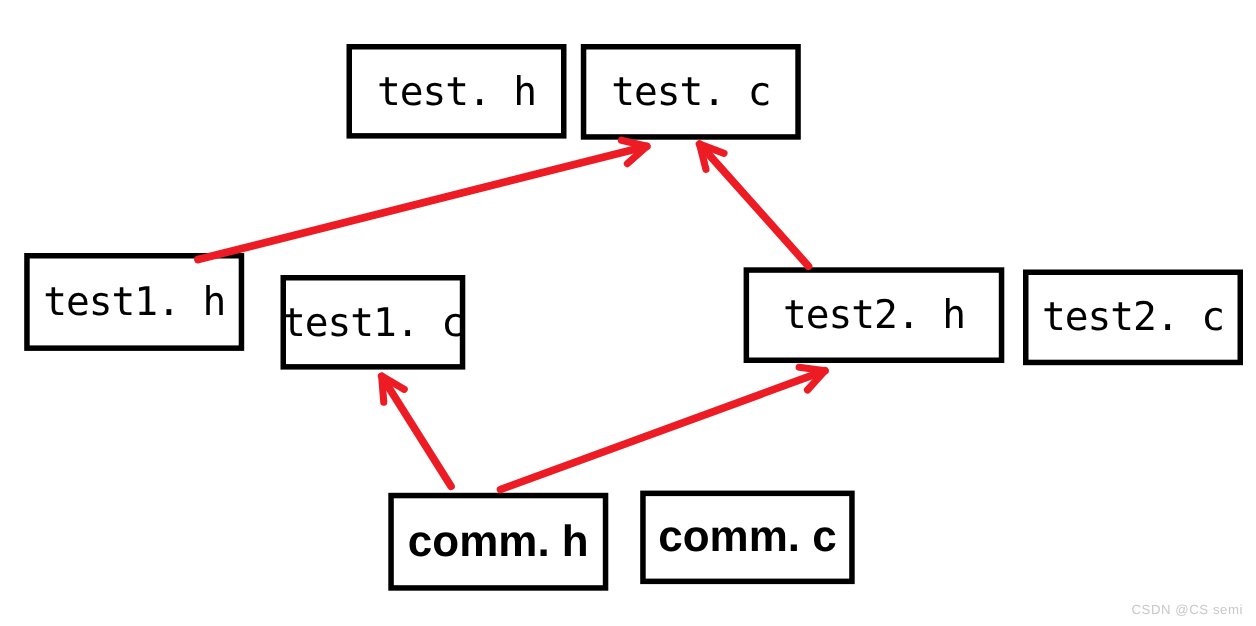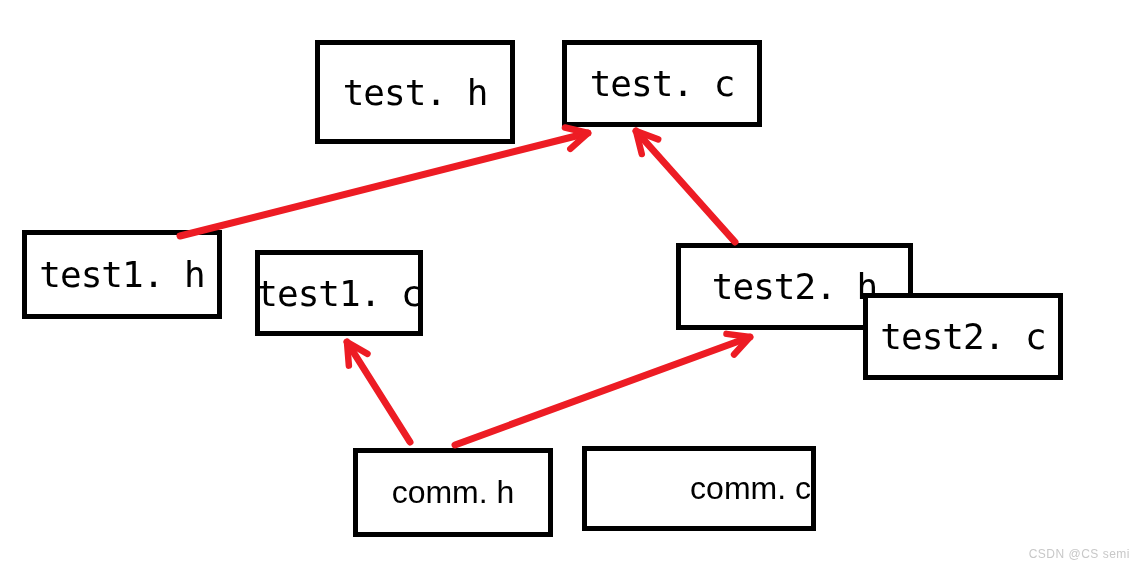--- a/index.html
+++ b/index.html
@@ -26,32 +26,32 @@
     color: #000000;
     white-space: nowrap;
   }
   .mono {
     font-family: "DejaVu Sans Mono", "Liberation Mono", monospace;
     font-size: 36px;
     letter-spacing: -1px;
   }
   .sans {
     font-family: "Liberation Sans", "DejaVu Sans", sans-serif;
-    font-size: 32px;
-    font-weight: 400;
+    font-size: 40px;
+    font-weight: 700;
   }
   
-  #node-test-h  { left: 315px; top: 40px;  width: 200px; height: 104px; align-items: center; }
-  #node-test-c  { left: 528px; top: 40px;  width: 200px; height: 87px; margin-left: 34px; }
+  #node-test-h  { left: 315px; top: 40px;  width: 200px; height: 86px; align-items: center; }
+  #node-test-c  { left: 528px; top: 40px;  width: 200px; height: 87px; }
   #node-test1-h { left: 22px;  top: 230px; width: 200px; height: 89px; }
   #node-test1-c { left: 255px; top: 250px; width: 168px; height: 86px; }
   #node-test2-h { left: 676px; top: 243px; width: 237px; height: 87px; }
-  #node-test2-c { left: 863px; top: 245px; width: 200px; height: 87px; margin-top: 48px; }
+  #node-test2-c { left: 930px; top: 245px; width: 200px; height: 87px; }
   #node-comm-h  { left: 353px; top: 448px; width: 200px; height: 89px; }
-  #node-comm-c  { left: 582px; top: 446px; width: 234px; height: 85px; justify-content: flex-end; }
+  #node-comm-c  { left: 582px; top: 446px; width: 195px; height: 85px; }
 
   #arrow-layer {
     position: absolute;
     left: 0; top: 0;
     width: 1142px;
     height: 569px;
     pointer-events: none;
   }
   #watermark {
     position: absolute;

